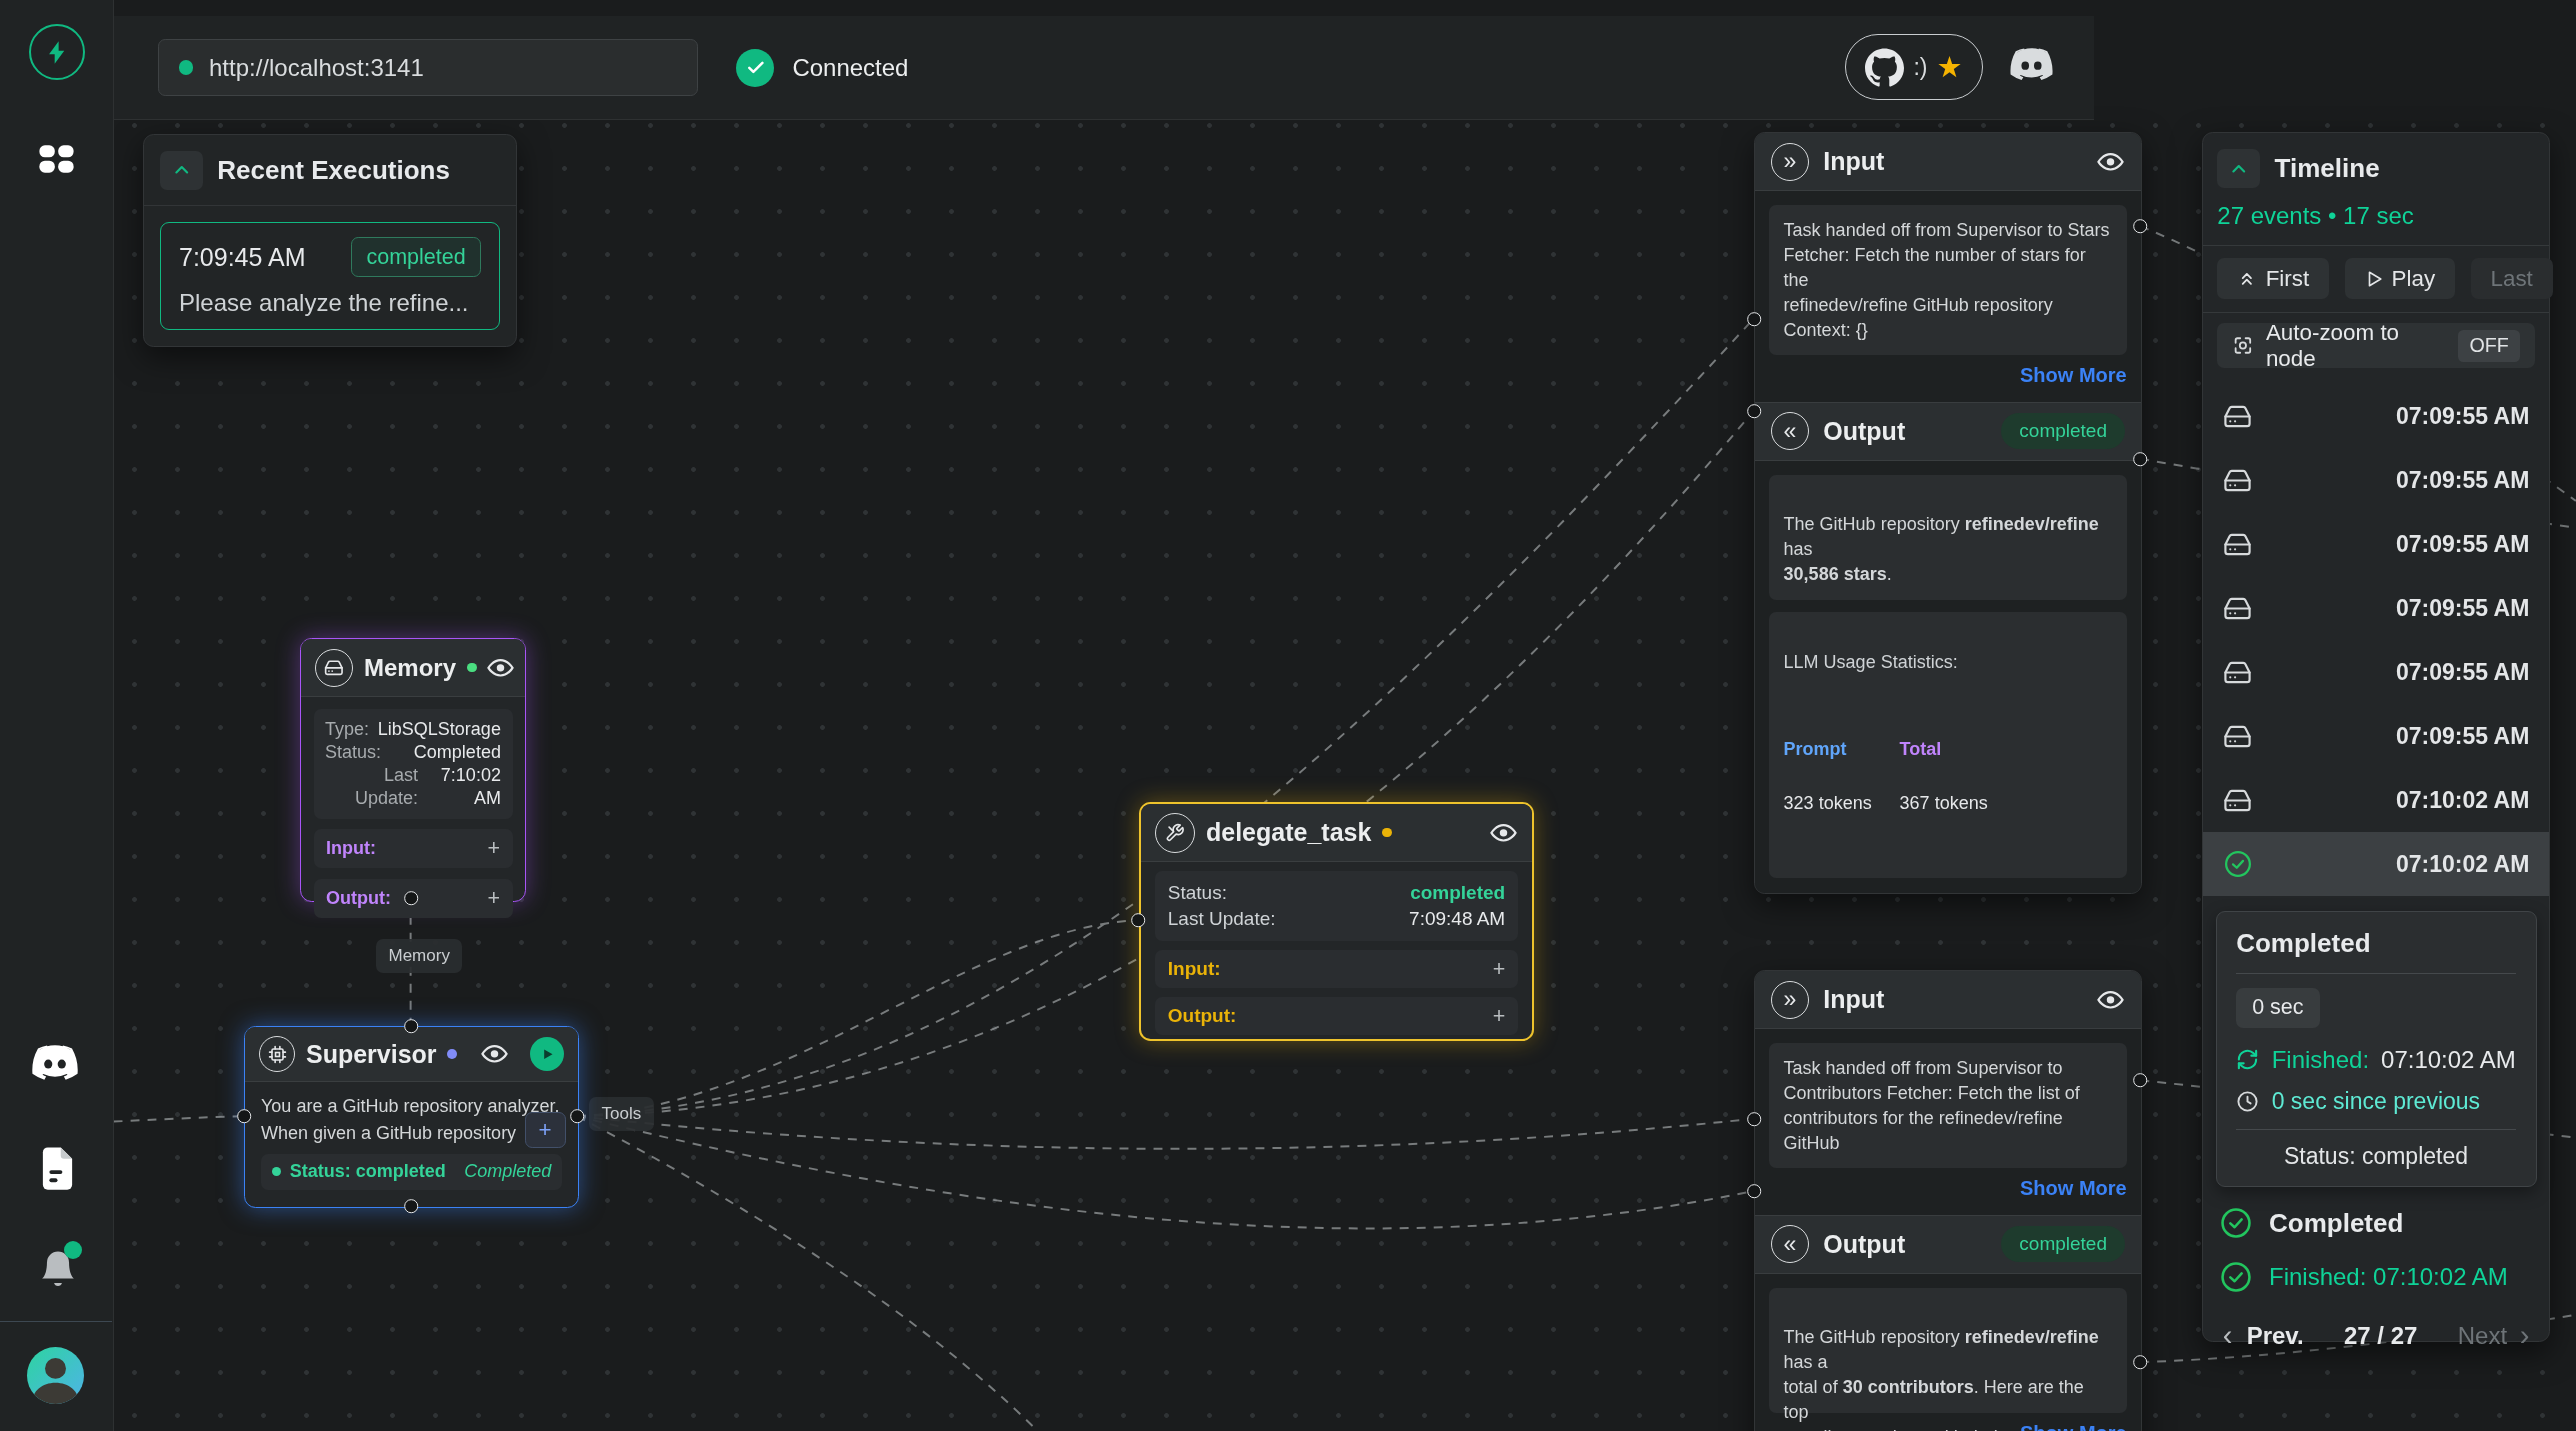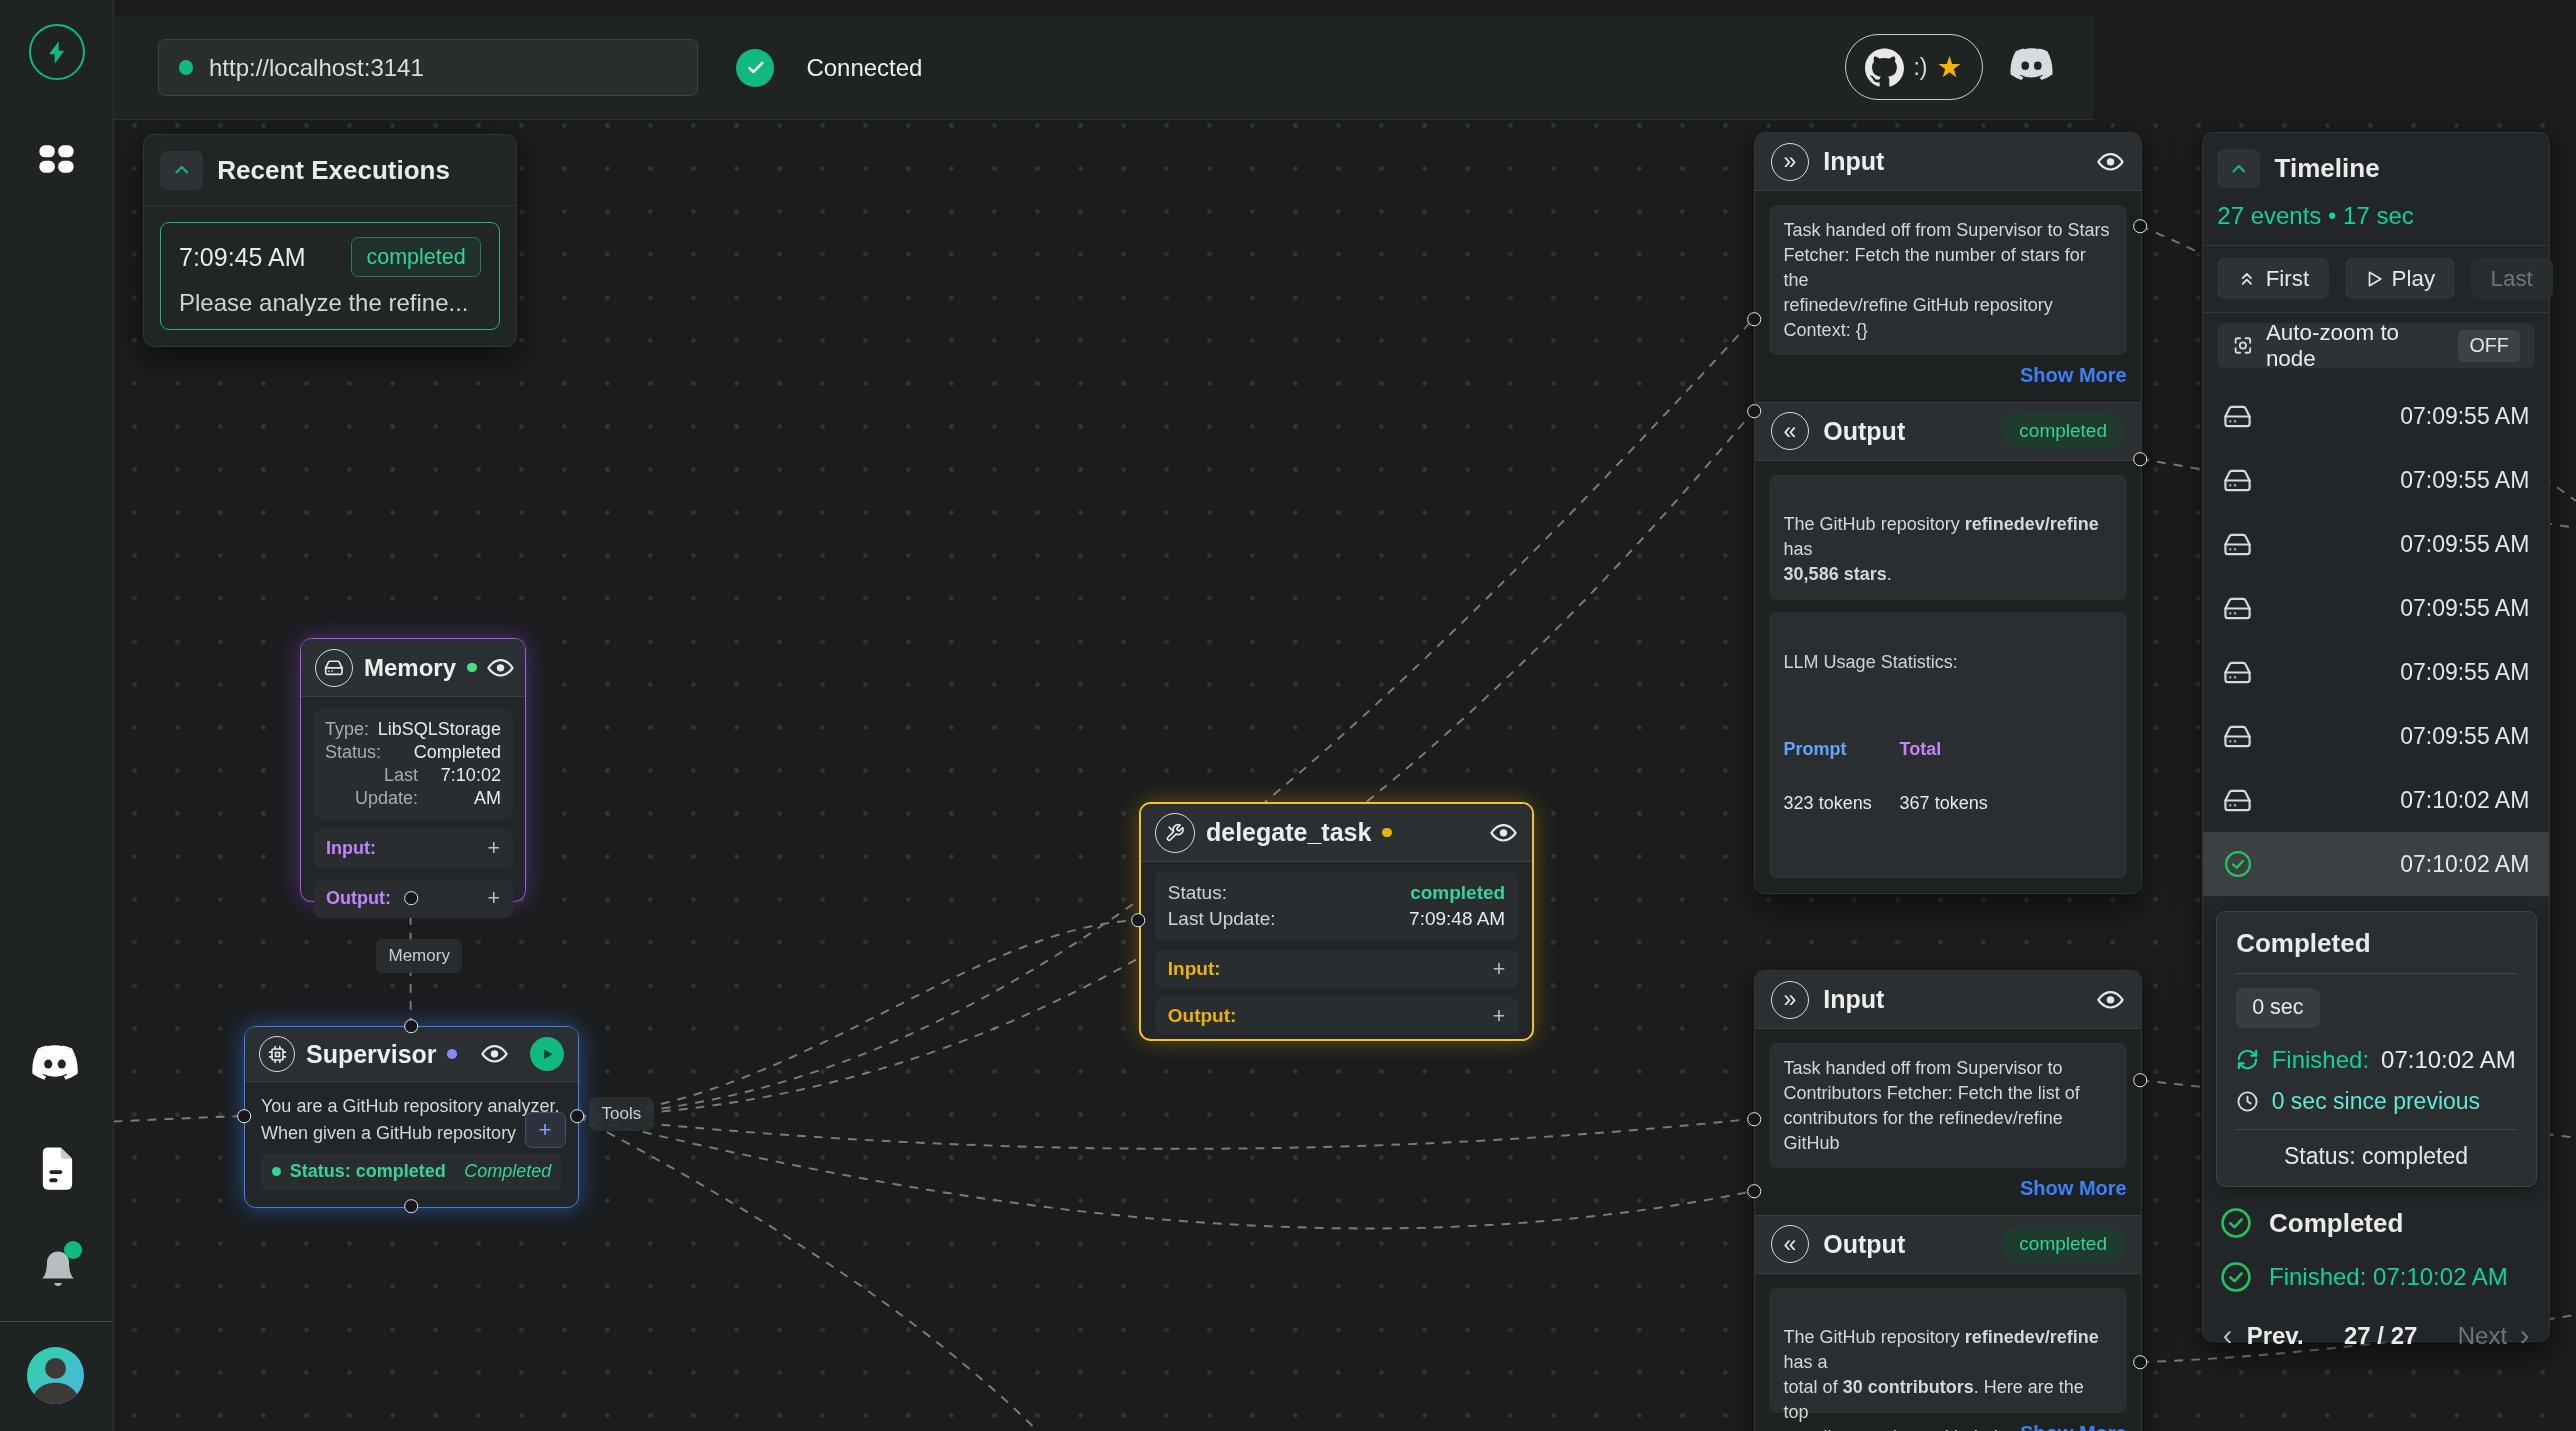--- a/index.html
+++ b/index.html
@@ -6,21 +6,21 @@
   #stage{position:relative;width:2576px;height:1431px;overflow:hidden;background:#1a1c1d;}
   .abs{position:absolute;}
   .dots{position:absolute;left:113px;top:104px;width:2463px;height:1327px;
         background-image:radial-gradient(circle,#2f3335 2px,transparent 2.7px);
         background-size:43px 43px;z-index:0;}
   
   .topbar{position:absolute;left:113px;top:16px;width:1981px;height:103px;background:#202324;border-bottom:0.9px solid #2e3132;z-index:20;display:flex;align-items:center;}
   .sidebar{position:absolute;left:0;top:0;width:113px;height:1431px;background:#202324;border-right:0.9px solid #2e3132;z-index:21;}
   .urlbox{display:flex;align-items:center;gap:16px;background:#2a2d2e;border:0.9px solid #3e4244;border-radius:7.2px;height:55px;width:499px;margin-left:45px;padding:0 19.7px;font-size:24px;color:#d9dcde;}
   .gdot{width:14.3px;height:14.3px;border-radius:50%;background:#10b981;flex:none;}
-  .connected{display:flex;align-items:center;gap:32px;margin-left:38px;font-size:24px;color:#eceeef;}
+  .connected{display:flex;align-items:center;gap:18px;margin-left:38px;font-size:24px;color:#eceeef;}
   .ckcircle{width:38px;height:38px;border-radius:50%;background:#10b981;display:flex;align-items:center;justify-content:center;}
   .ghpill{position:absolute;right:111px;top:18px;width:136px;height:64px;border:1.8px solid #c9cdd0;border-radius:36px;display:flex;align-items:center;justify-content:center;gap:9px;}
   .logo{position:absolute;left:29px;top:24px;width:52px;height:52px;border:2.7px solid #10b981;border-radius:50%;display:flex;align-items:center;justify-content:center;}
   
   .panel{position:absolute;background:#232628;border:0.9px solid #323537;border-radius:10.7px;box-shadow:0 10.7px 30px rgba(0,0,0,.5);z-index:5;}
   .phead{display:flex;align-items:center;gap:14.3px;background:#2b2f31;border-bottom:0.9px solid #393d3f;border-radius:9.8px 9.8px 0 0;height:57px;padding:0 16px;}
   .ptitle{font-size:25px;font-weight:600;color:#eceeef;}
   .pbody{background:#1e2122;padding:14.3px;}
   .ibox{background:#2b2e30;border-radius:7.2px;padding:12.5px 14.3px;font-size:18px;line-height:25px;color:#d4d7d9;white-space:pre-line;}
   .showmore{text-align:right;font-size:20px;font-weight:600;color:#3b82f6;margin-top:9px;cursor:pointer;}
@@ -38,21 +38,21 @@
   .iorow .plus{margin-left:auto;color:#b9bdc0;font-weight:400;font-size:21.5px;}
   .handle{position:absolute;width:11.6px;height:11.6px;border-radius:50%;background:#141617;border:1.8px solid #e6e8ea;z-index:8;transform:translate(-50%,-50%);}
   .edge-label{position:absolute;z-index:3;background:rgba(42,45,47,.93);border-radius:7.2px;color:#c9cdd0;font-size:17px;padding:7.2px 12.5px;}
   .eye{margin-left:auto;display:flex;cursor:pointer;}
   .dot11{width:9.8px;height:9.8px;border-radius:50%;flex:none;}
   
   .tl-div{border-top:0.9px solid #35393b;}
   .tbtn{display:flex;align-items:center;gap:9px;background:#2e3234;border-radius:7.2px;height:41px;padding:0 19.7px;font-size:22.4px;color:#e4e6e8;cursor:pointer;}
   .evrow{display:flex;align-items:center;height:64px;padding:0 19.7px;}
   .evrow.sel{background:#3c4043;}
-  .evtime{margin-left:auto;font-size:23px;color:#e4e6e8;}
+  .evtime{margin-left:auto;font-size:23px;color:#e4e6e8;font-weight:bold;}
   .chip{background:#2e3234;border-radius:7.2px;}
   svg{display:block;}
 </style>
 </head>
 <body>
 
 <div id="stage">
 
   <div class="dots"></div>
 

